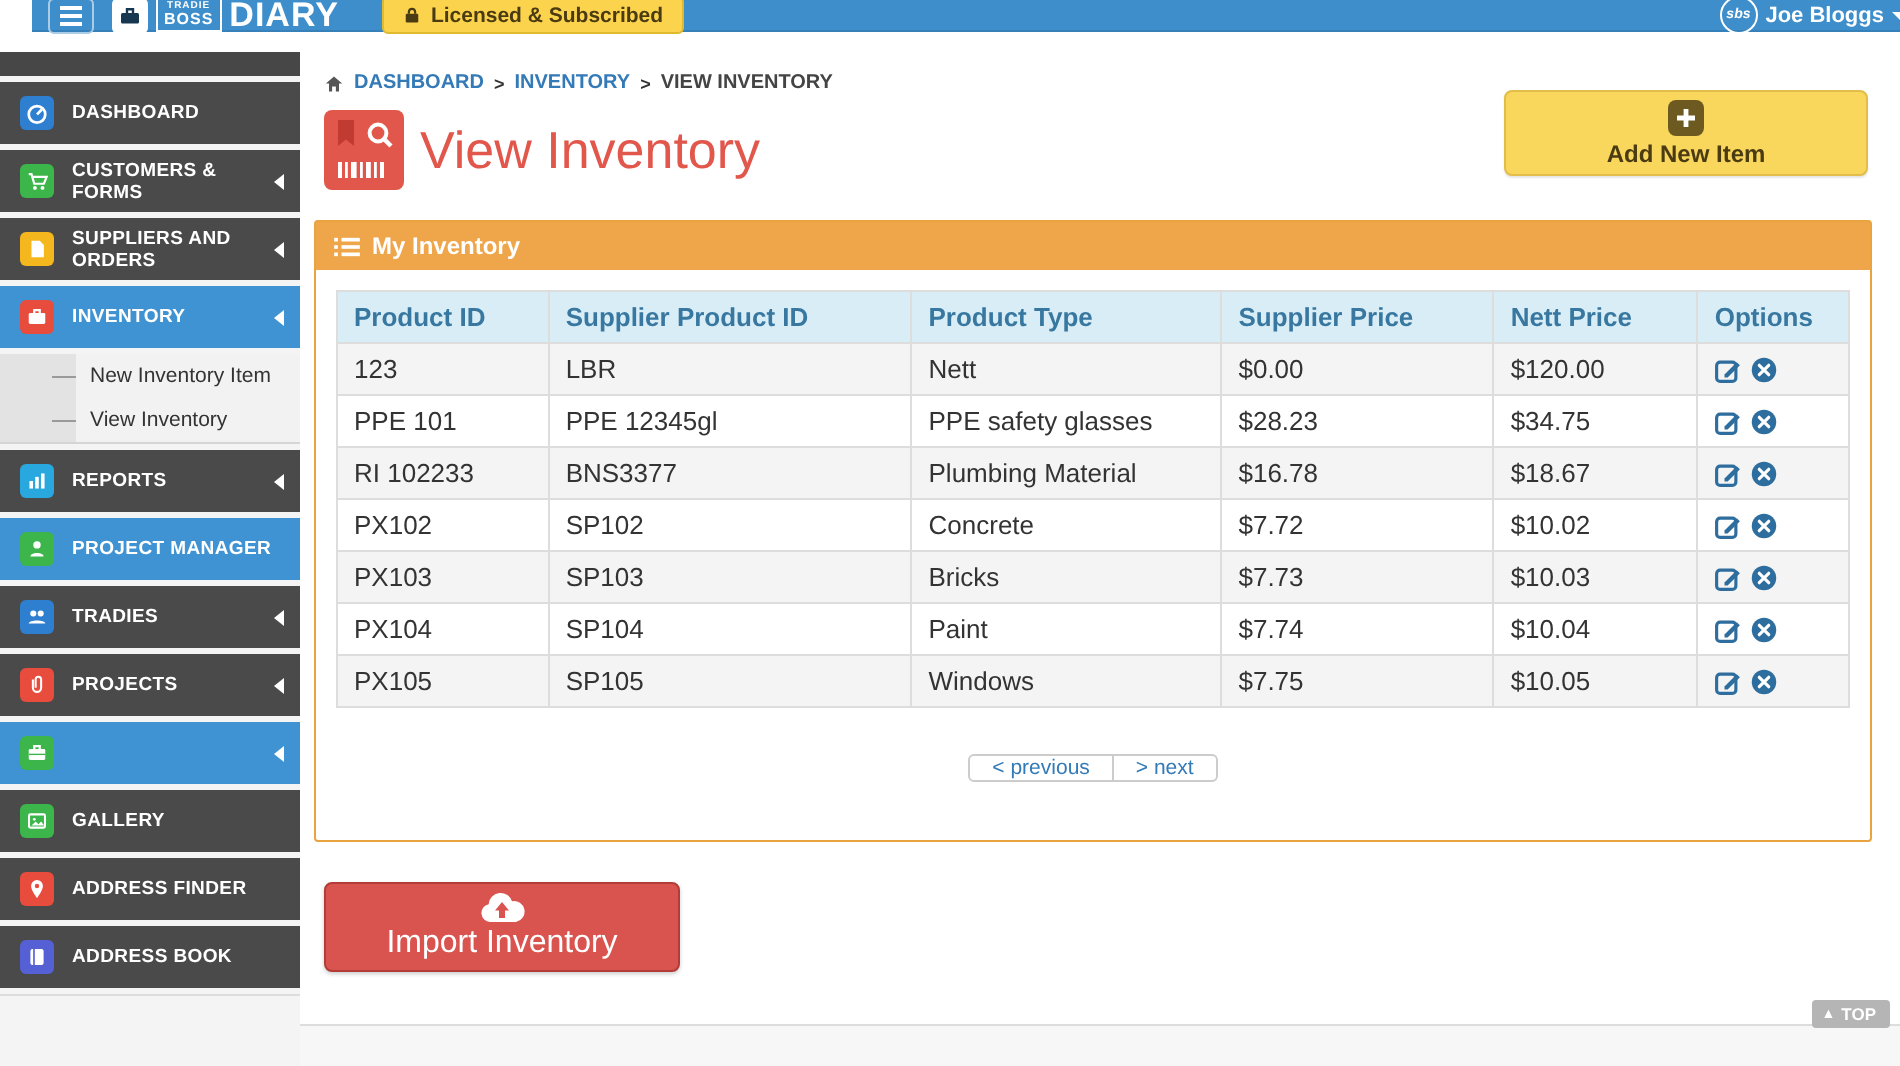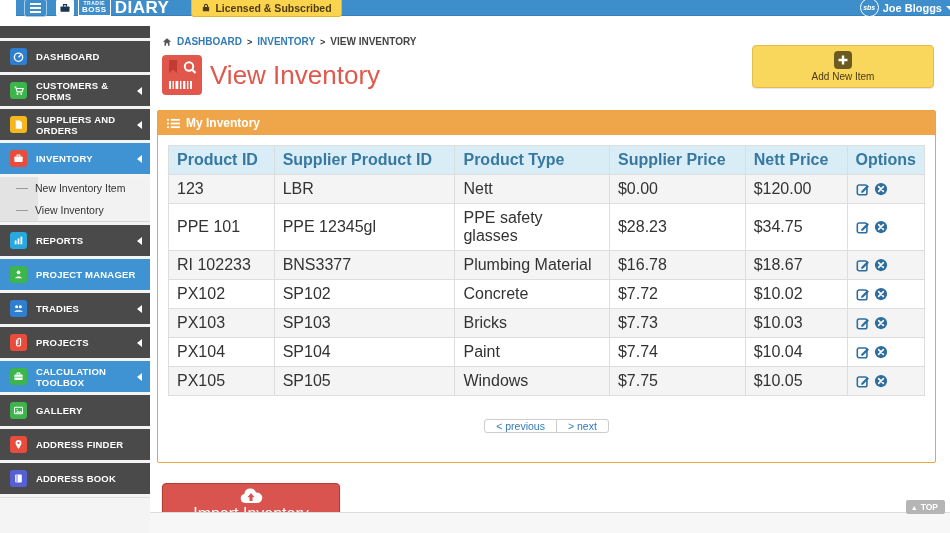--- a/index.html
+++ b/index.html
@@ -25,43 +25,43 @@
 
   
   .sidebar { position:absolute; top:26px; left:0; width:150px; height:507px; background:#f4f4f4; }
   .side-top-strip { height:12px; background:#474747; margin-bottom:3px; }
   .side-item { height:31px; background:#4a4a4a; margin-bottom:3px; display:flex; align-items:center; padding-left:10px; cursor:pointer; }
   .side-item.hl { background:#3f93d2; }
   .side-ic { width:17px; height:17px; border-radius:3px; margin-right:9px; flex:0 0 auto; display:flex; align-items:center; justify-content:center; }
   .side-label { color:#fff; font-size:9.5px; font-weight:bold; letter-spacing:.2px; }
   .chev { margin-left:auto; margin-right:8px; width:0; height:0; border-top:4px solid transparent; border-bottom:4px solid transparent; border-right:5px solid #fff; }
   .submenu { margin-bottom:3px; background:linear-gradient(to right,#e3e3e3 0,#e3e3e3 38px,#f2f2f2 38px); border-bottom:1px solid #d5d5d5; }
-  .submenu-item { height:22px; display:flex; align-items:center; padding-left:16px; cursor:pointer; }
+  .submenu-item { height:22px; display:flex; align-items:center; padding-left:26px; cursor:pointer; }
   .submenu-item .dash { width:12px; height:1px; background:#9a9a9a; margin-right:7px; }
   .submenu-item span.lbl { font-size:10.5px; color:#333; }
 
   
   .main { position:absolute; top:26px; left:150px; width:800px; height:507px; background:#fff; }
   .breadcrumb { padding:10px 0 0 12px; font-size:10px; font-weight:bold; color:#444; display:flex; align-items:center; gap:5px; }
   .breadcrumb a { color:#337ab7; text-decoration:none; cursor:pointer; }
   .breadcrumb .sep { color:#333; font-size:9px; }
   .title-row { margin:8px 0 0 12px; display:flex; align-items:center; }
   .title-ic { width:40px; height:40px; }
   .page-title { font-size:26px; color:#e2574c; margin-left:8px; }
 
   .add-btn { position:absolute; top:19px; right:16px; width:182px; height:43px; background:#f9d65c; border:1px solid #e3bd49; border-radius:4px; display:flex; flex-direction:column; align-items:center; justify-content:center; gap:2px; cursor:pointer; box-shadow:0 1px 1px rgba(0,0,0,.1); }
-  .add-btn .lbl { font-size:10px; font-weight:normal; color:#4a3b12; }
+  .add-btn .lbl { font-size:12px; font-weight:bold; color:#4a3b12; }
 
   
   .panel { margin:15px 14px 0 7px; border:1px solid #e9a43f; border-radius:2px; background:#fff; }
   .panel-head { height:24px; background:#efa64b; display:flex; align-items:center; padding-left:9px; gap:6px; }
   .panel-head span { color:#fff; font-size:12px; font-weight:bold; }
   .panel-body { padding:10px 10px 28px 10px; }
 
-  table { width:100%; border-collapse:collapse; font-size:16px; }
+  table { width:100%; border-collapse:collapse; font-size:13px; }
   th { background:#d9edf7; color:#3878a0; font-weight:bold; text-align:left; padding:5px 8px; border:1px solid #ddd; }
   td { padding:5px 8px; border:1px solid #ddd; color:#333; }
   tbody tr:nth-child(odd) td { background:#f4f4f4; }
   .opt-cell { display:flex; gap:4px; align-items:center; }
   .icon-btn { display:inline-flex; cursor:pointer; line-height:0; }
 
   .pager { text-align:center; margin-top:20px; }
   .pager .pg { display:inline-block; padding:0 11px; border:1px solid #ccc; background:#fff; color:#337ab7; font-size:10.5px; cursor:pointer; }
   .pager .pg.prev { border-radius:3px 0 0 3px; }
   .pager .pg.next { border-radius:0 3px 3px 0; margin-left:-1px; }
@@ -213,21 +213,20 @@
   </div>
 
   <div class="side-item hl">
     <span class="side-ic" style="background-color: rgb(60, 181, 74);">
       <svg width="11" height="11" viewBox="0 0 16 16">
           <rect x="2" y="5" width="12" height="8" rx="1" fill="#fff"></rect>
           <path d="M6 5V3h4v2" fill="none" stroke="#fff" stroke-width="1.6"></path>
           <line x1="2" y1="9" x2="14" y2="9" stroke="#3cb54a" stroke-width="1"></line>
         </svg>
     </span>
-    <span class="side-label">CALCULATION TOOLBOX</span>
     <span class="chev"></span>
   </div>
 
   <div class="side-item">
     <span class="side-ic" style="background-color: rgb(60, 181, 74);">
       <svg width="11" height="11" viewBox="0 0 16 16">
           <rect x="2.2" y="3.2" width="11.6" height="9.6" rx="1" fill="none" stroke="#fff" stroke-width="1.5"></rect>
           <circle cx="6" cy="6.8" r="1" fill="#fff"></circle>
           <path d="M4 11.3l3-3 2 2 2-2 2.2 3z" fill="#fff"></path>
         </svg>

